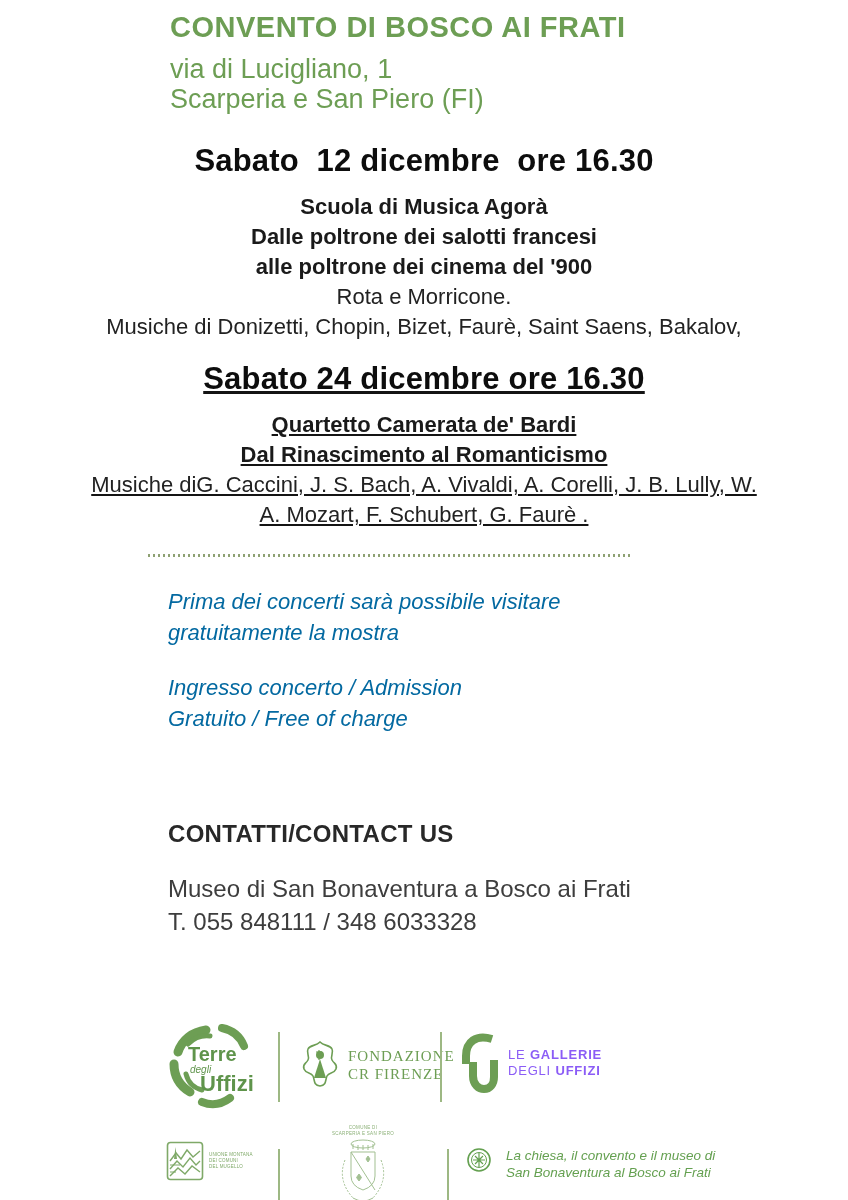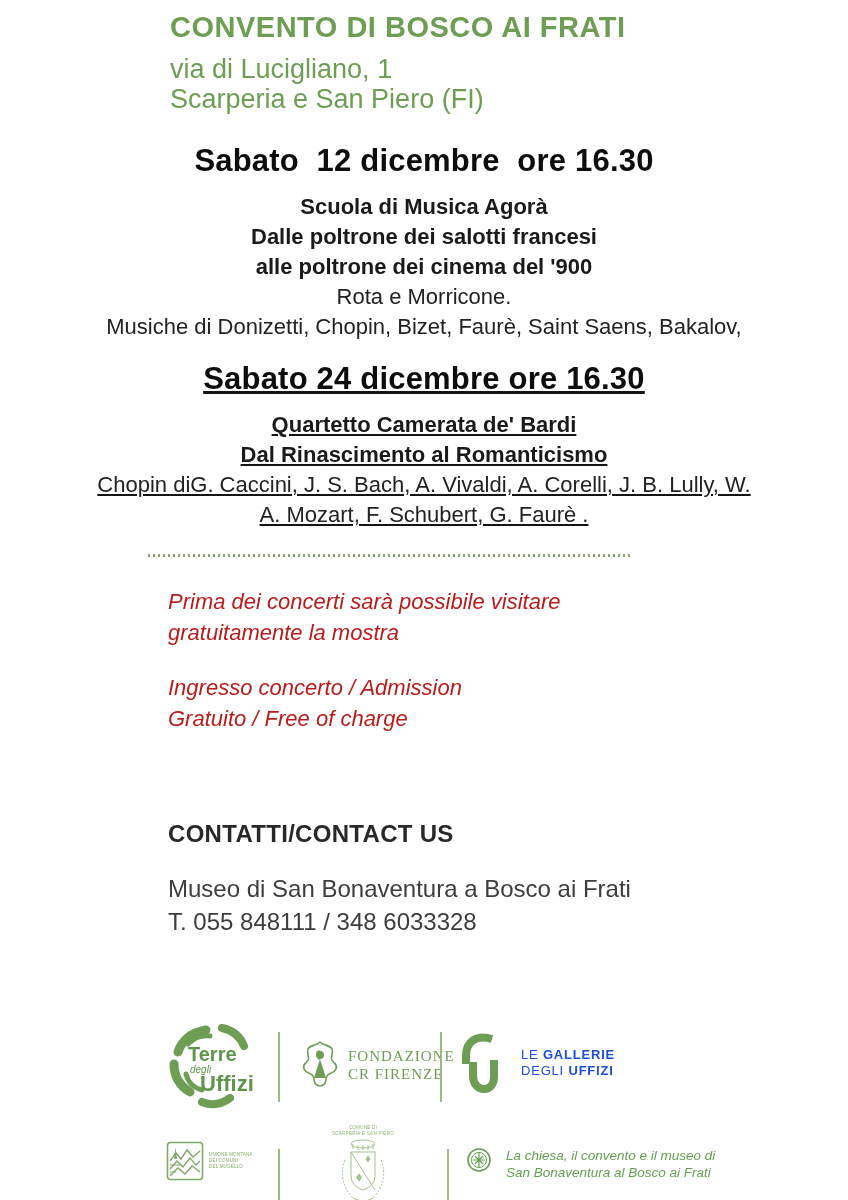--- a/index.html
+++ b/index.html
@@ -16,21 +16,21 @@
   .event-heading{font-size:31px;font-weight:800;line-height:38px;white-space:pre-wrap;
     letter-spacing:.2px;color:#0d0d0d;margin:0 0 12px 0;}
   .event-bold{font-size:22px;font-weight:700;line-height:30px;color:#1a1a1a;}
   .event-body{font-size:22px;font-weight:400;line-height:30px;color:#222;}
   .event+.event{margin-top:18px;text-decoration:underline;}
   
   .dotted-divider{position:absolute;left:148px;top:554px;width:484px;height:3px;
     background-image:repeating-linear-gradient(90deg,#8ea173 0 2px,transparent 2px 5px);}
   
   .info-visit,.info-admission{position:absolute;left:168px;font-style:italic;
-    font-size:22px;line-height:31px;color:#b91c1c;}
+    font-size:22px;line-height:31px;color:#0369a1;}
   .info-visit{top:586px;}
   .info-admission{top:672px;}
   
   .contact{position:absolute;left:168px;top:820px;}
   .contact-heading{font-size:24px;font-weight:700;color:#282828;letter-spacing:.3px;}
   .contact-lines{margin-top:24px;font-size:24px;color:#3d3d3d;line-height:33px;}
   
   .logo-row{position:absolute;left:0;width:848px;}
   .row1{top:1022px;height:86px;padding-left:47px;}
   .row2{top:1125px;height:75px;}
@@ -43,21 +43,21 @@
   .terre-text{position:absolute;left:26px;top:22px;line-height:1;color:#5f944b;}
   .terre-l1{font-size:20px;font-weight:800;}
   .terre-l2{font-size:10px;font-style:italic;margin:1px 0 0 2px;}
   .terre-l3{font-size:22px;font-weight:800;margin-left:12px;margin-top:-2px;}
   
   .fondazione{left:300px;top:18px;display:flex;align-items:center;}
   .fond-text{margin-left:8px;font-family:"Liberation Serif",serif;font-size:15px;
     letter-spacing:1px;color:#6d9e54;line-height:18px;}
   
   .gallerie{left:458px;top:10px;display:flex;align-items:center;}
-  .gall-text{margin-left:23px;font-size:13px;letter-spacing:.8px;color:#1d4ed8;line-height:16px;}
+  .gall-text{margin-left:10px;font-size:13px;letter-spacing:.8px;color:#8b5cf6;line-height:16px;}
   .gall-text b{font-weight:800;}
   
   .unione{left:166px;top:16px;display:flex;align-items:center;}
   .unione-text{margin-left:5px;font-size:4.5px;line-height:6px;color:#7fa968;letter-spacing:.2px;}
   
   .comune{left:320px;top:0px;width:86px;text-align:center;color:#8bb077;}
   .comune-text{font-size:4.5px;line-height:5.5px;letter-spacing:.3px;}
   
   .chiesa{left:466px;top:22px;display:flex;align-items:flex-start;}
   .chiesa-text{margin-left:14px;font-size:13.5px;font-weight:400;font-style:italic;
@@ -82,21 +82,21 @@
       <div class="event-bold">Scuola di Musica Agorà</div>
       <div class="event-bold">Dalle poltrone dei salotti francesi</div>
       <div class="event-bold">alle poltrone dei cinema del '900</div>
       <div class="event-body">Rota e Morricone.</div>
       <div class="event-body">Musiche di Donizetti, Chopin, Bizet, Faurè, Saint Saens, Bakalov,</div>
     </div>
     <div class="event">
       <div class="event-heading">Sabato 24 dicembre ore 16.30</div>
       <div class="event-bold">Quartetto Camerata de' Bardi</div>
       <div class="event-bold">Dal Rinascimento al Romanticismo</div>
-      <div class="event-body">Chopin diG. Caccini, J. S. Bach, A. Vivaldi, A. Corelli, J. B. Lully, W.</div>
+      <div class="event-body">Musiche diG. Caccini, J. S. Bach, A. Vivaldi, A. Corelli, J. B. Lully, W.</div>
       <div class="event-body">A. Mozart, F. Schubert, G. Faurè .</div>
     </div>
   </div>
 
   <div class="dotted-divider"></div>
 
   <div class="info-visit">
     <div>Prima dei concerti sarà possibile visitare</div>
     <div>gratuitamente la mostra</div>
   </div>

